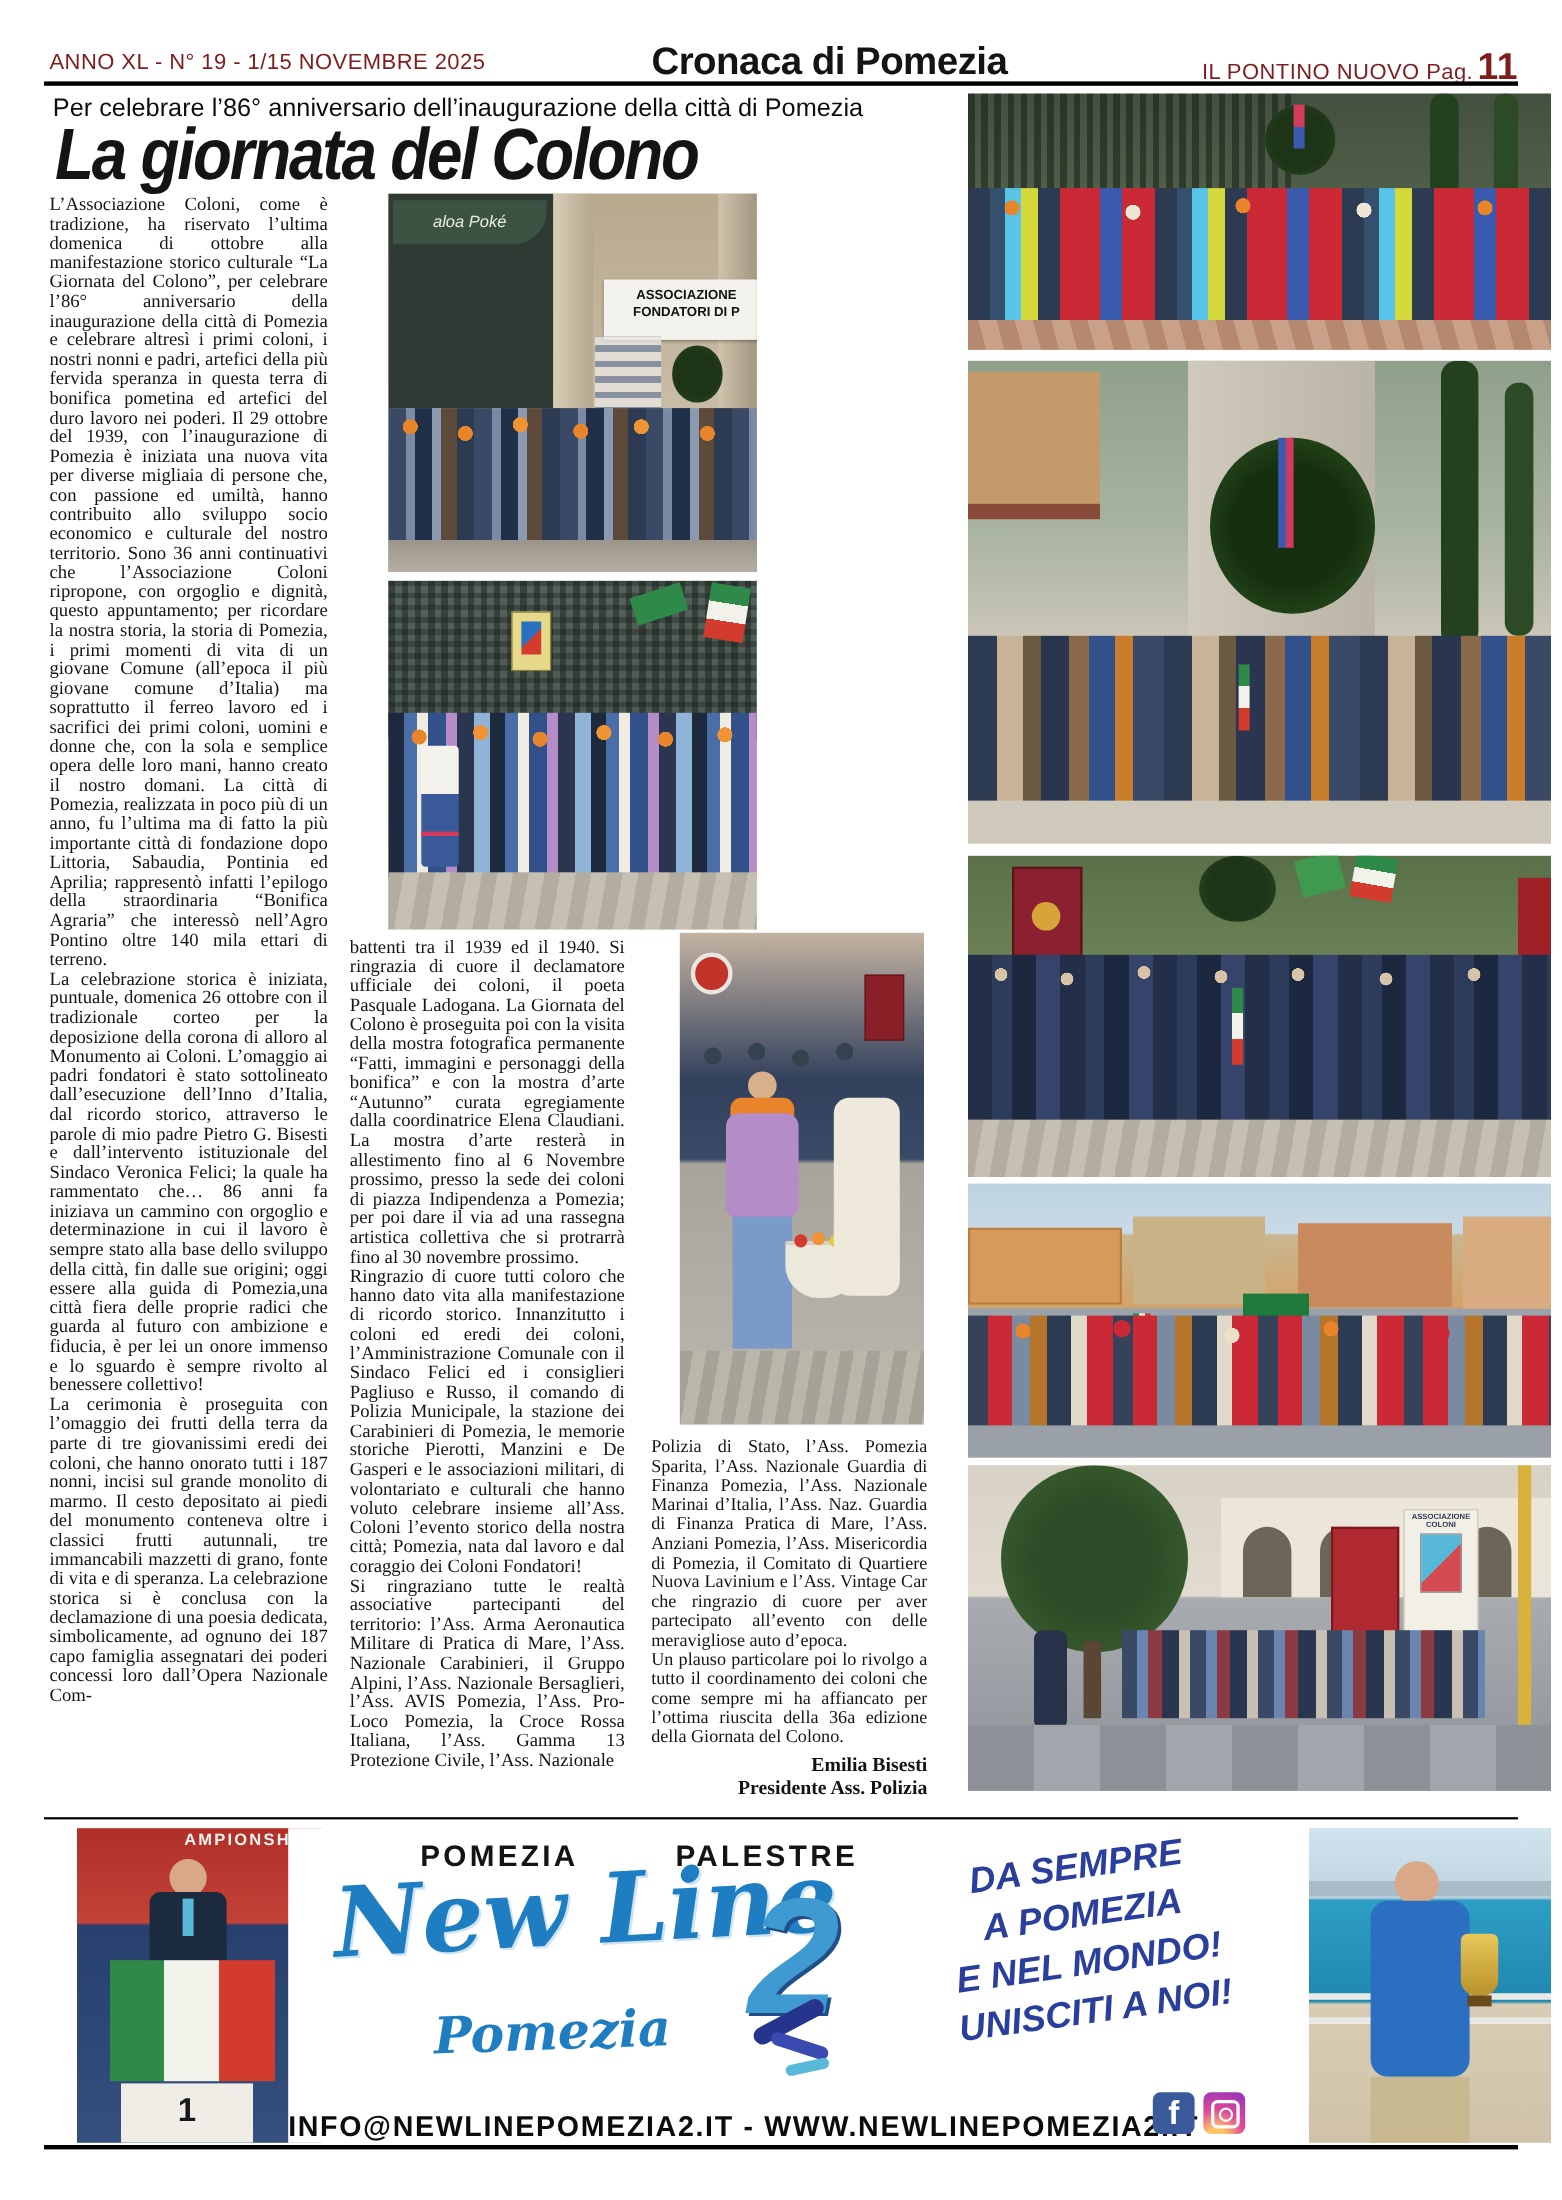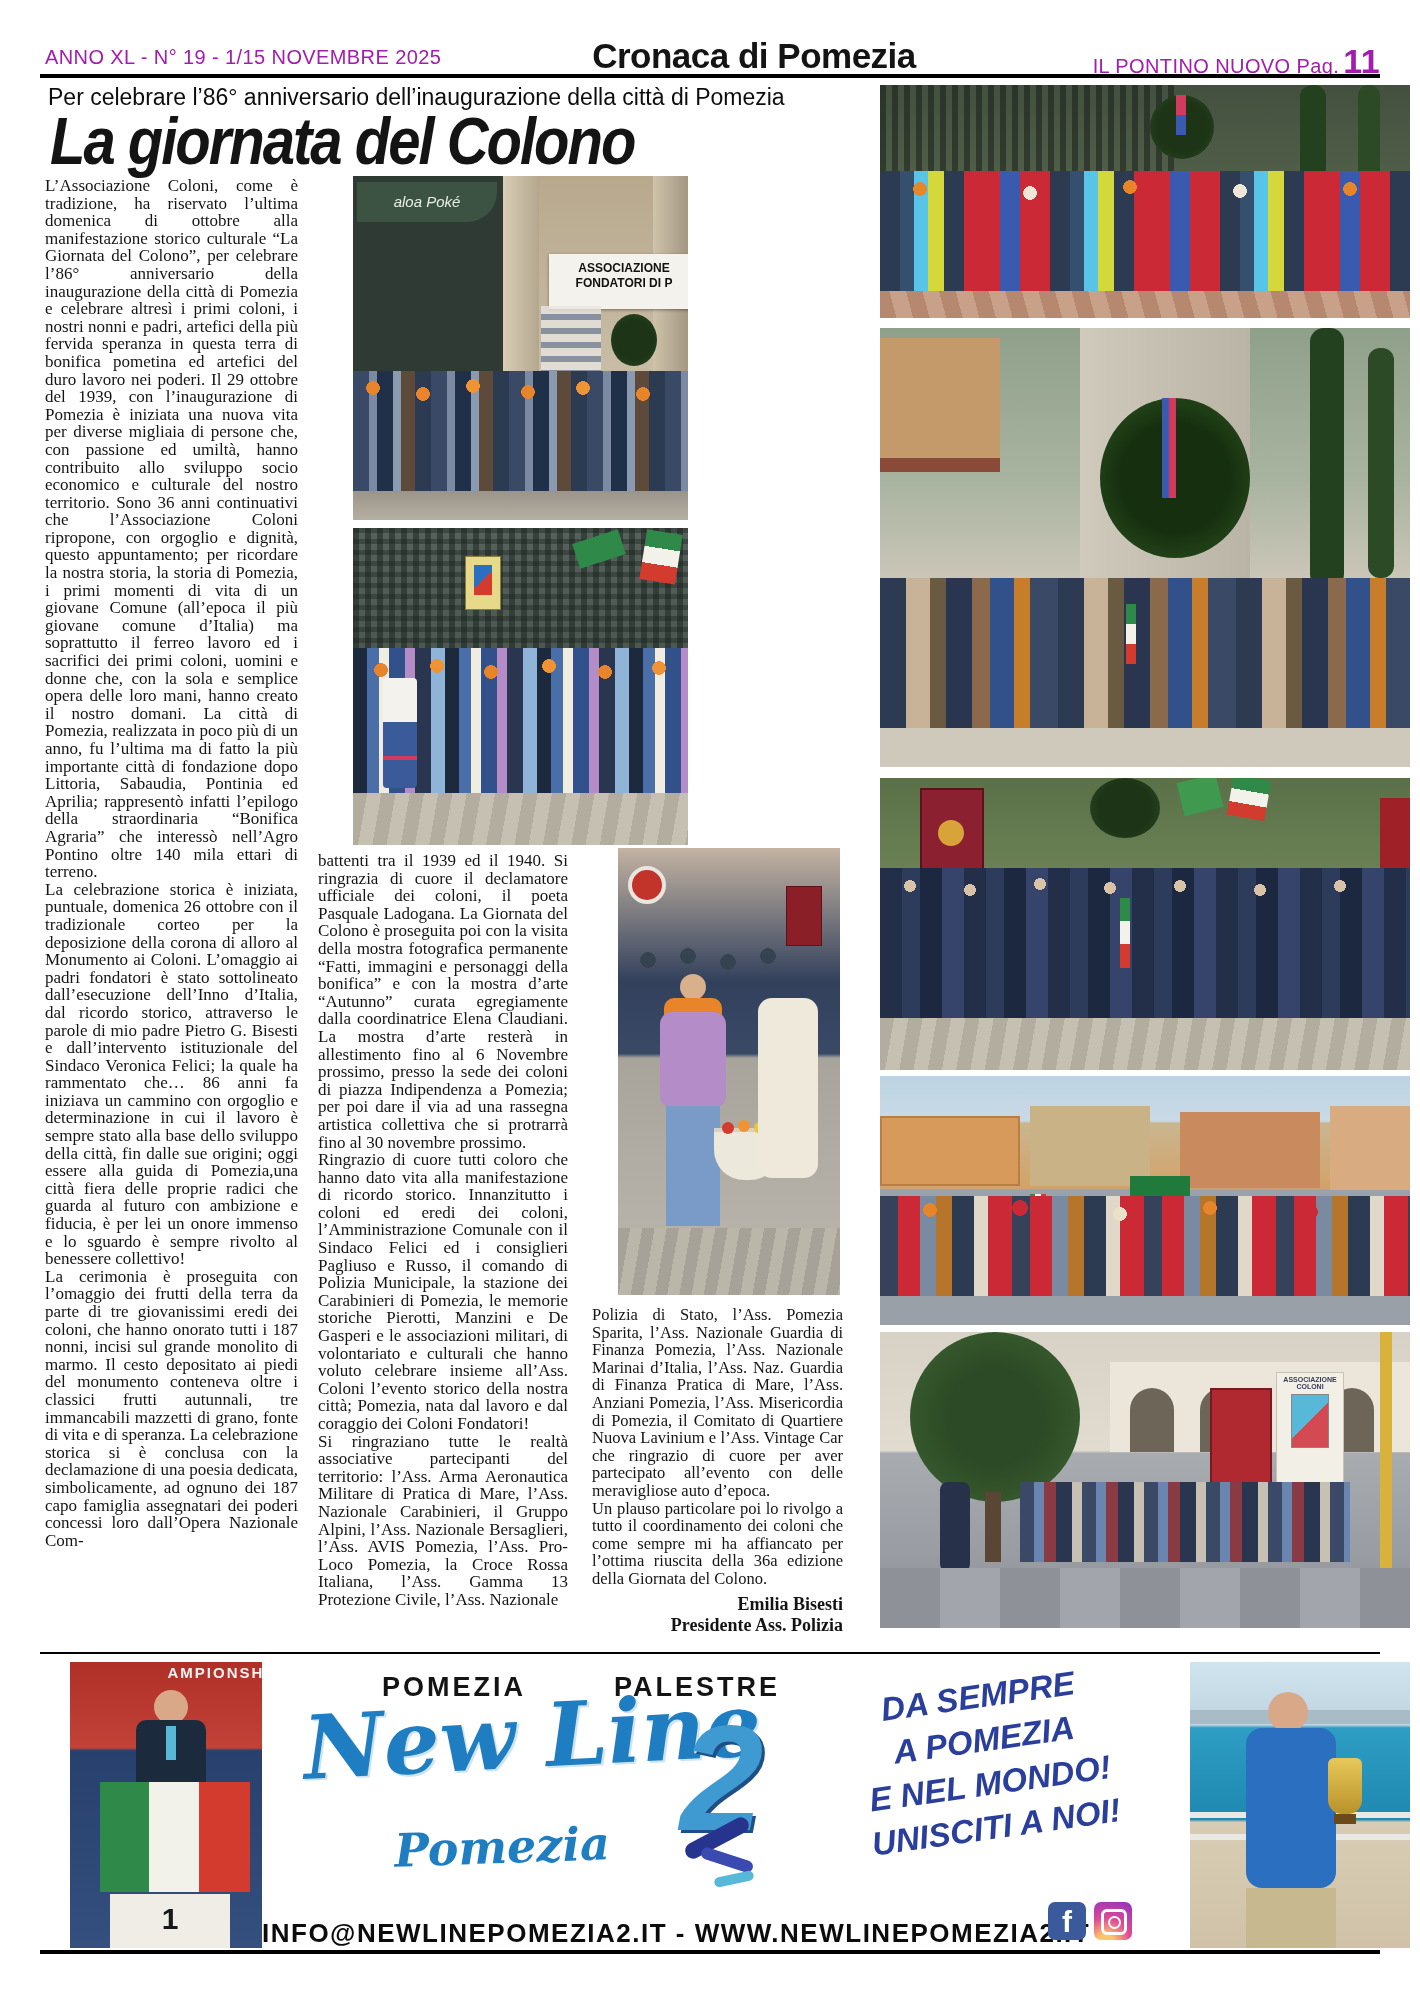--- a/index.html
+++ b/index.html
@@ -1,20 +1,20 @@
 <!DOCTYPE html>
 <html lang="it"><head>
 <meta charset="utf-8">
 <style>
   html,body{margin:0;padding:0;background:#ffffff;}
   body{width:1420px;height:2000px;position:relative;font-family:"Liberation Serif",serif;color:#141414;}
   .abs{position:absolute;}
   .sans{font-family:"Liberation Sans",sans-serif;}
   
-  .hdr-small{font-size:20px;letter-spacing:.4px;color:#a21caf;white-space:nowrap;}
+  .hdr-small{font-size:20px;letter-spacing:.4px;color:#7f1d1d;white-space:nowrap;}
   .hdr-center{width:100%;text-align:center;font-weight:bold;font-size:35px;letter-spacing:-.5px;margin-left:44px;}
   .hdr-rule{left:40px;top:74px;width:1340px;height:4px;background:#000;}
   .pagenum{font-size:34px;font-weight:bold;margin-left:4px;}
   
   .kicker{font-size:23px;color:#0d0d0d;}
   .headline{font-weight:bold;font-style:italic;font-size:58px;letter-spacing:-2px;transform:scaleY(1.14);transform-origin:left top;white-space:nowrap;}
   .col{position:absolute;font-size:17px;line-height:17.6px;text-align:justify;overflow:hidden;}
   .col p{margin:0;}
   .sig{font-weight:bold;text-align:right;font-size:18px;line-height:21px;margin-top:6px;}
   .thin-rule{left:40px;width:1340px;height:2px;background:#000;}

